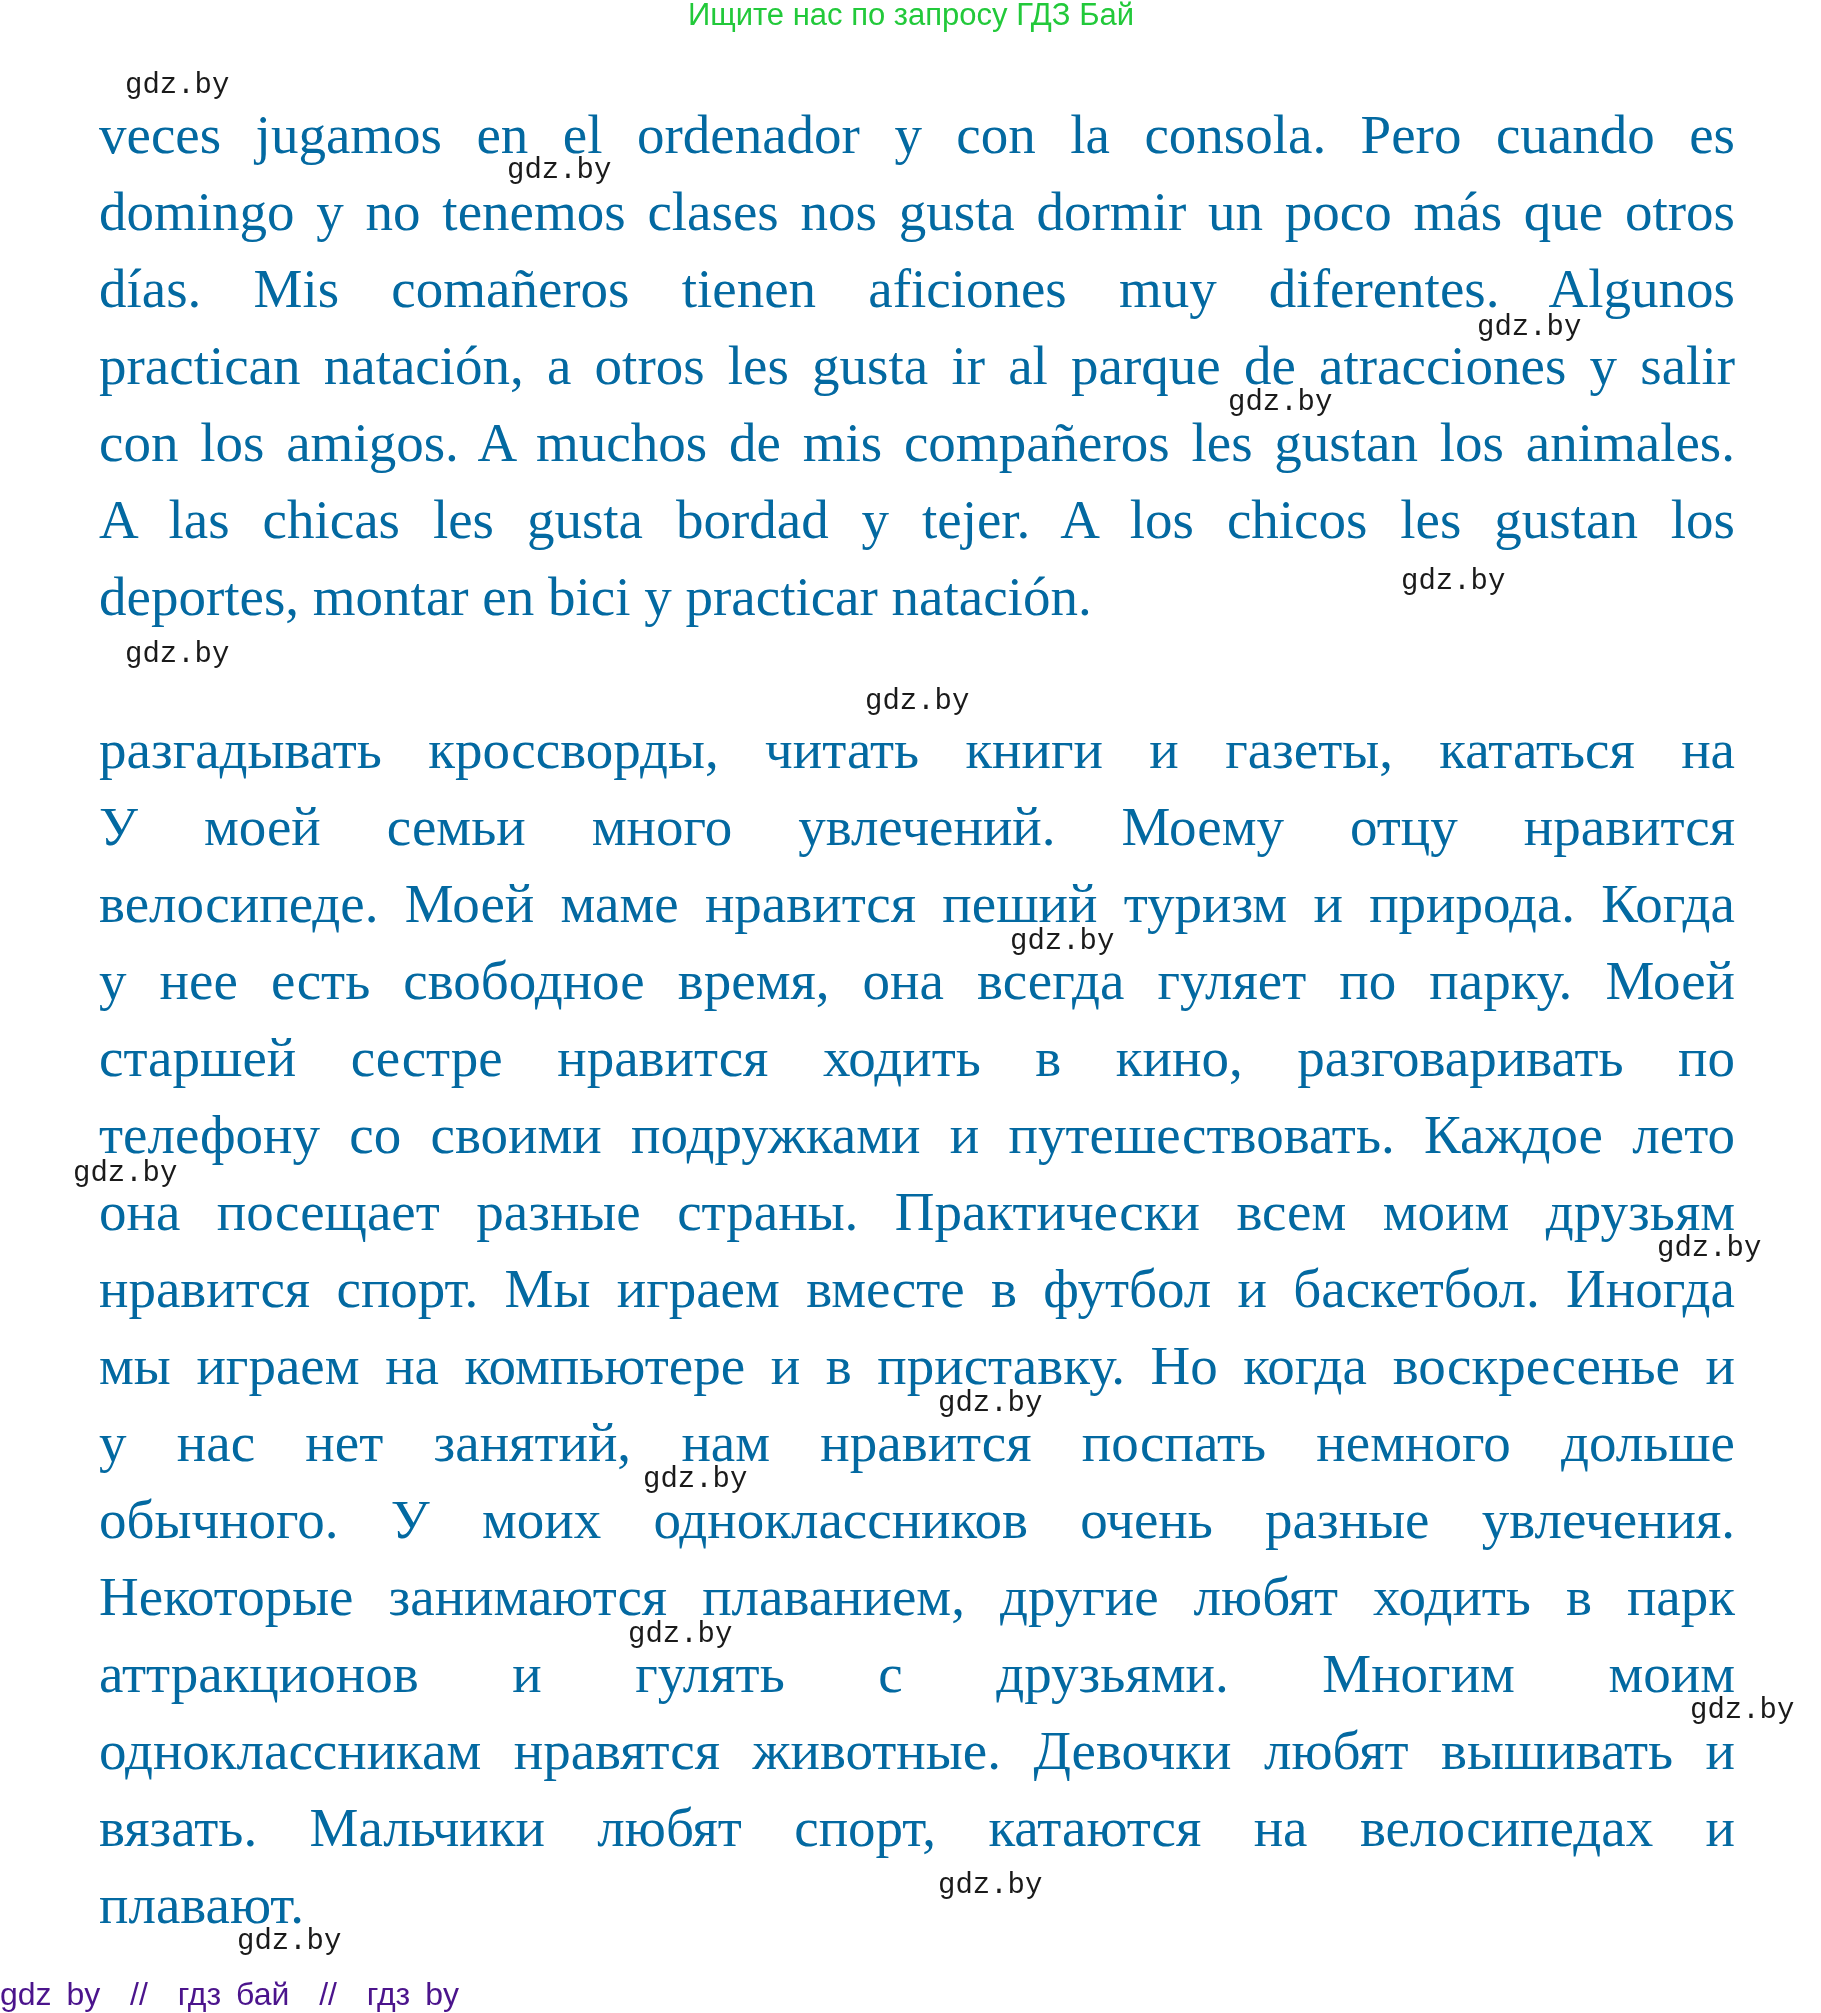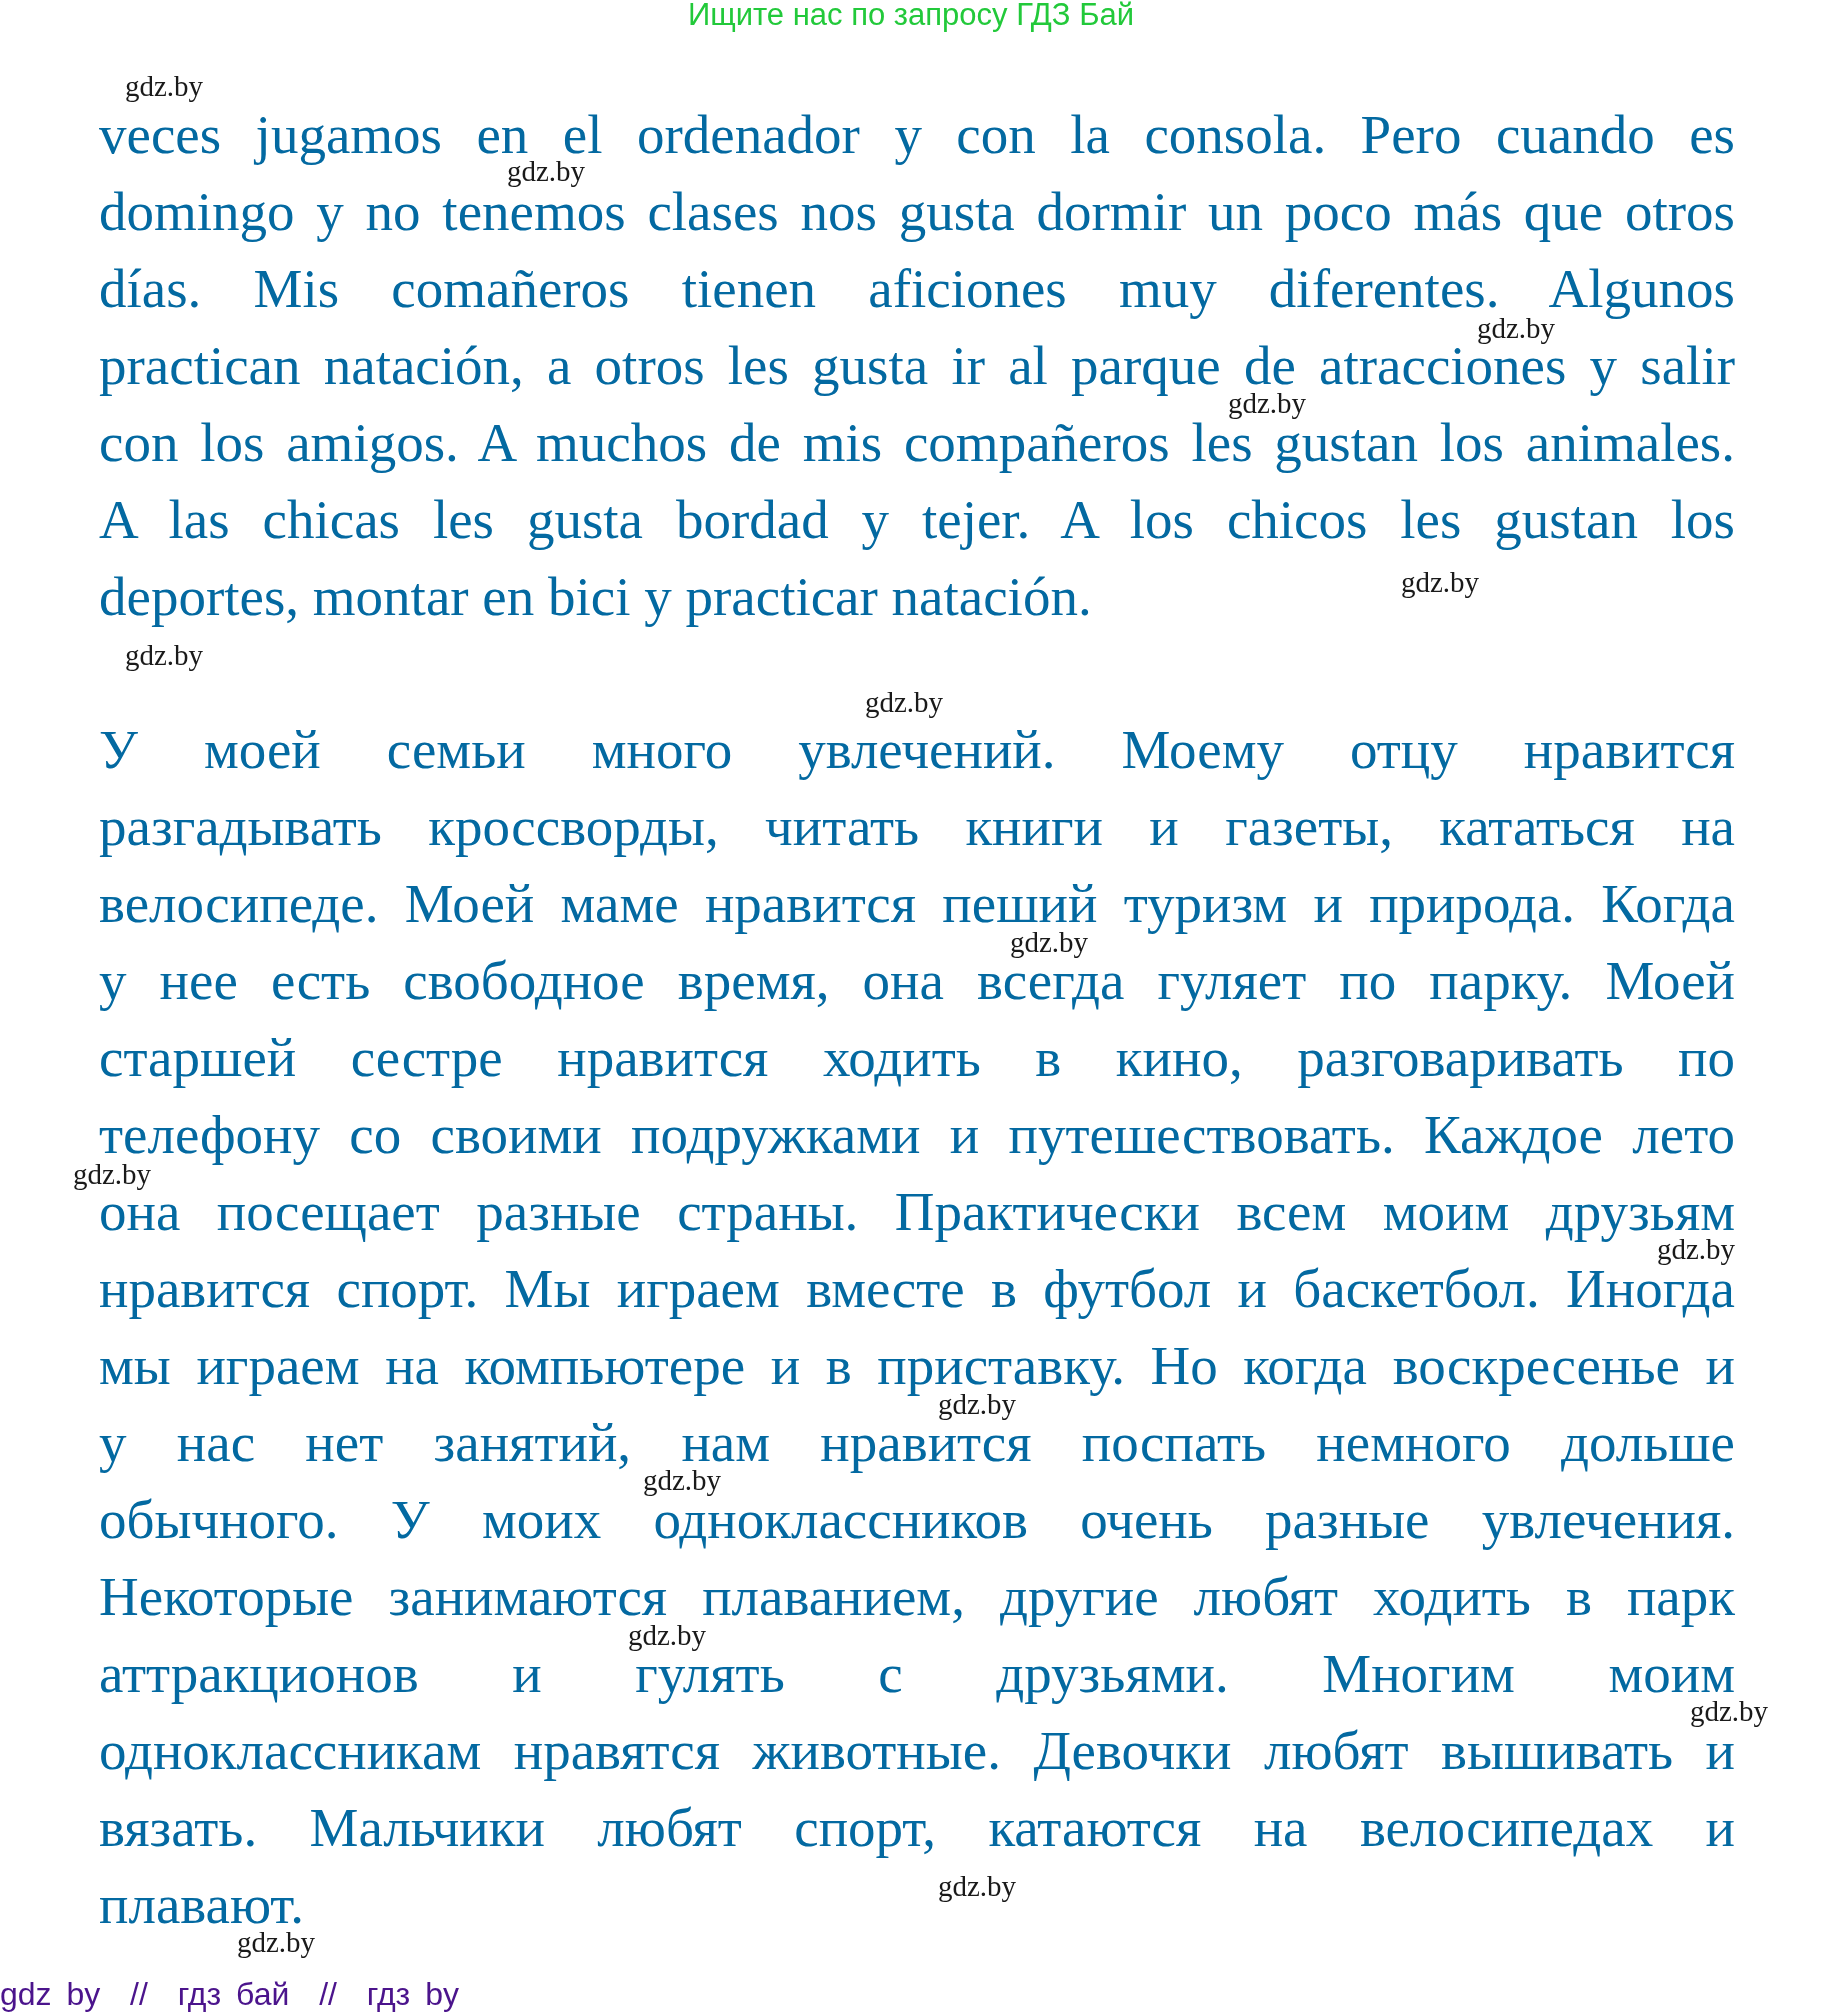--- a/index.html
+++ b/index.html
@@ -11,21 +11,21 @@
   }
   .para { position:absolute; left:99px; width:1636px; }
   .line {
     display:block; height:77px; line-height:77px;
     font-family:"Liberation Serif", serif; font-size:55px; color:#0369a1;
     white-space:nowrap; text-align:justify; text-align-last:justify;
     overflow:visible;
   }
   .line.last { text-align-last:left; }
   .wm {
-    position:absolute; font-family:Liberation Serif, serif;
+    position:absolute; font-family:Liberation Mono, monospace;
     font-size:29px; line-height:30px; color:#1a1a1a; white-space:nowrap;text-align:right;
   }
   .footer {
     position:absolute; left:0; top:1974px; width:1822px; text-align:left;
     font-family:"Liberation Sans", sans-serif; font-size:32px; line-height:40px;
     color:#4b148c; word-spacing:6px;
   }
 </style>
 </head>
 <body>
@@ -36,22 +36,22 @@
   <span class="line">veces jugamos en el ordenador y con la consola. Pero cuando es</span>
   <span class="line">domingo y no tenemos clases nos gusta dormir un poco más que otros</span>
   <span class="line">días. Mis comañeros tienen aficiones muy diferentes. Algunos</span>
   <span class="line">practican natación, a otros les gusta ir al parque de atracciones y salir</span>
   <span class="line">con los amigos. A muchos de mis compañeros les gustan los animales.</span>
   <span class="line">A las chicas les gusta bordad y tejer. A los chicos les gustan los</span>
   <span class="line last">deportes, montar en bici y practicar natación.</span>
 </div>
 
 <div class="para" id="ru-para" style="top:711px;">
+  <span class="line">разгадывать кроссворды, читать книги и газеты, кататься на</span>
   <span class="line">У моей семьи много увлечений. Моему отцу нравится</span>
-  <span class="line">разгадывать кроссворды, читать книги и газеты, кататься на</span>
   <span class="line">велосипеде. Моей маме нравится пеший туризм и природа. Когда</span>
   <span class="line">у нее есть свободное время, она всегда гуляет по парку. Моей</span>
   <span class="line">старшей сестре нравится ходить в кино, разговаривать по</span>
   <span class="line">телефону со своими подружками и путешествовать. Каждое лето</span>
   <span class="line">она посещает разные страны. Практически всем моим друзьям</span>
   <span class="line">нравится спорт. Мы играем вместе в футбол и баскетбол. Иногда</span>
   <span class="line">мы играем на компьютере и в приставку. Но когда воскресенье и</span>
   <span class="line">у нас нет занятий, нам нравится поспать немного дольше</span>
   <span class="line">обычного. У моих одноклассников очень разные увлечения.</span>
   <span class="line">Некоторые занимаются плаванием, другие любят ходить в парк</span>

